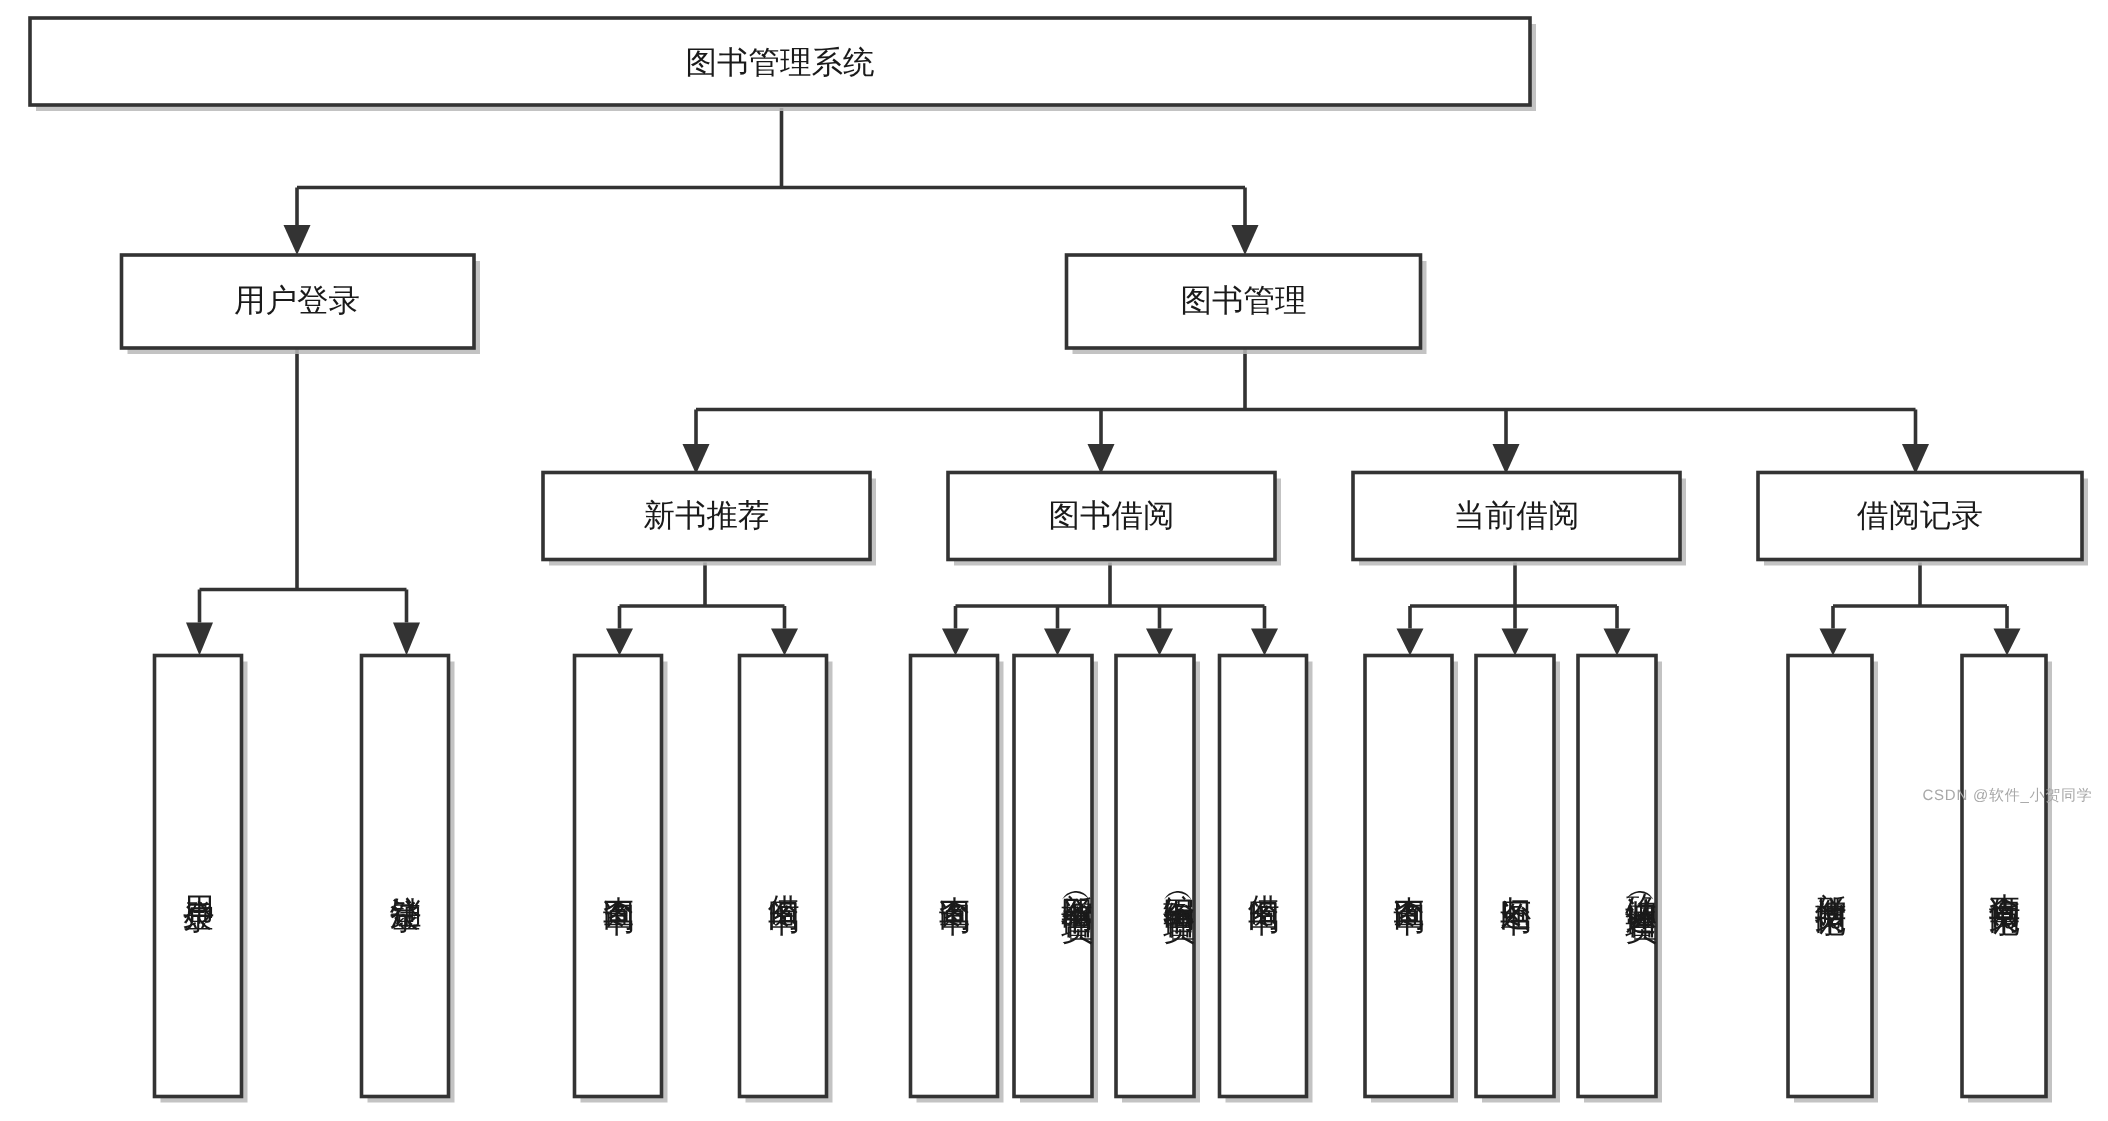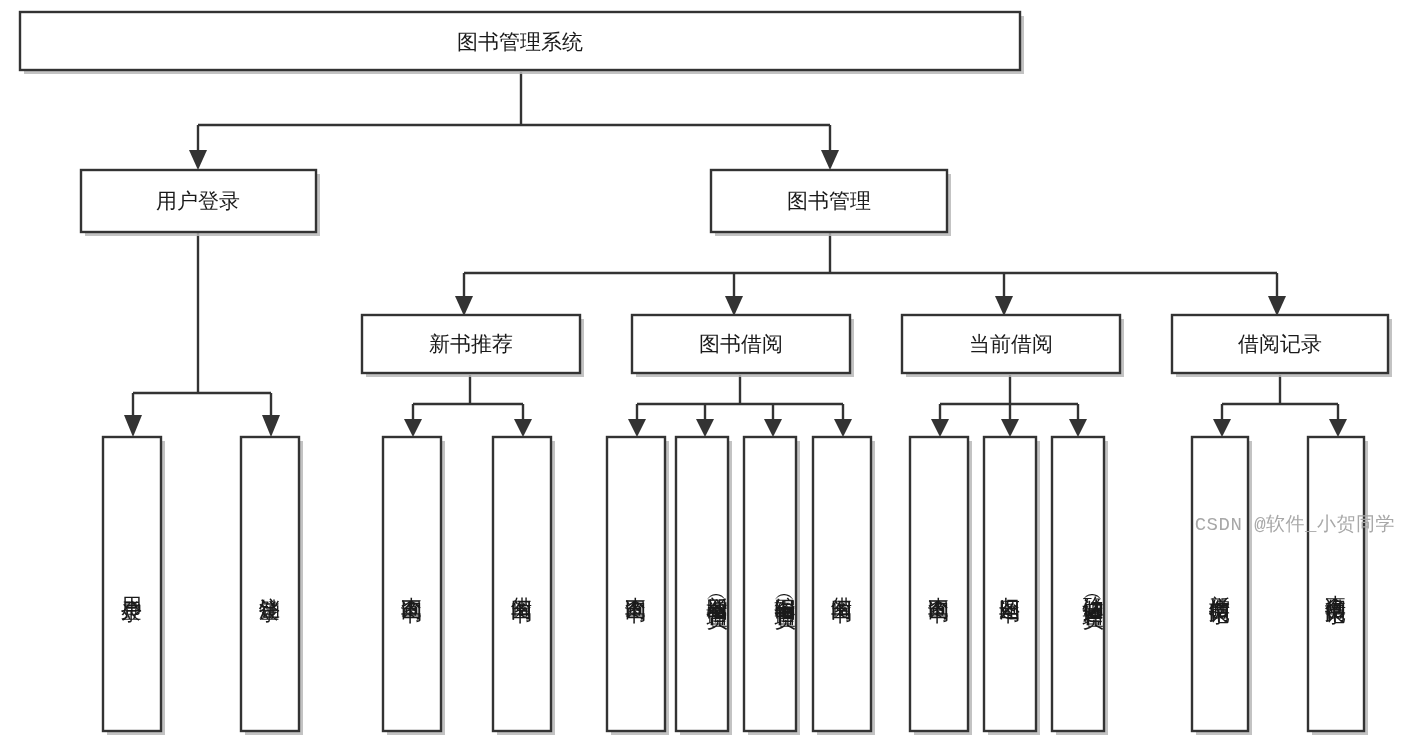--- a/index.html
+++ b/index.html
@@ -64,23 +64,23 @@
     font-size: 21px;
     color: #1a1a1a;
     line-height: 1;
     pointer-events: none;
     box-sizing: border-box;
   }
   .watermark {
     position: absolute;
     right: 10px;
     bottom: 6px;
-    font-size: 19px;
+    font-size: 10px;
     color: #a8a8a8;
-    font-family: Liberation Mono, monospace;
+    font-family: Liberation Sans, sans-serif;
     white-space: nowrap;
     letter-spacing: 0.5px;
     margin-top: 12px;
   }
 </style>
 </head>
 <body>
 
 <div id="diagram-root">
 

